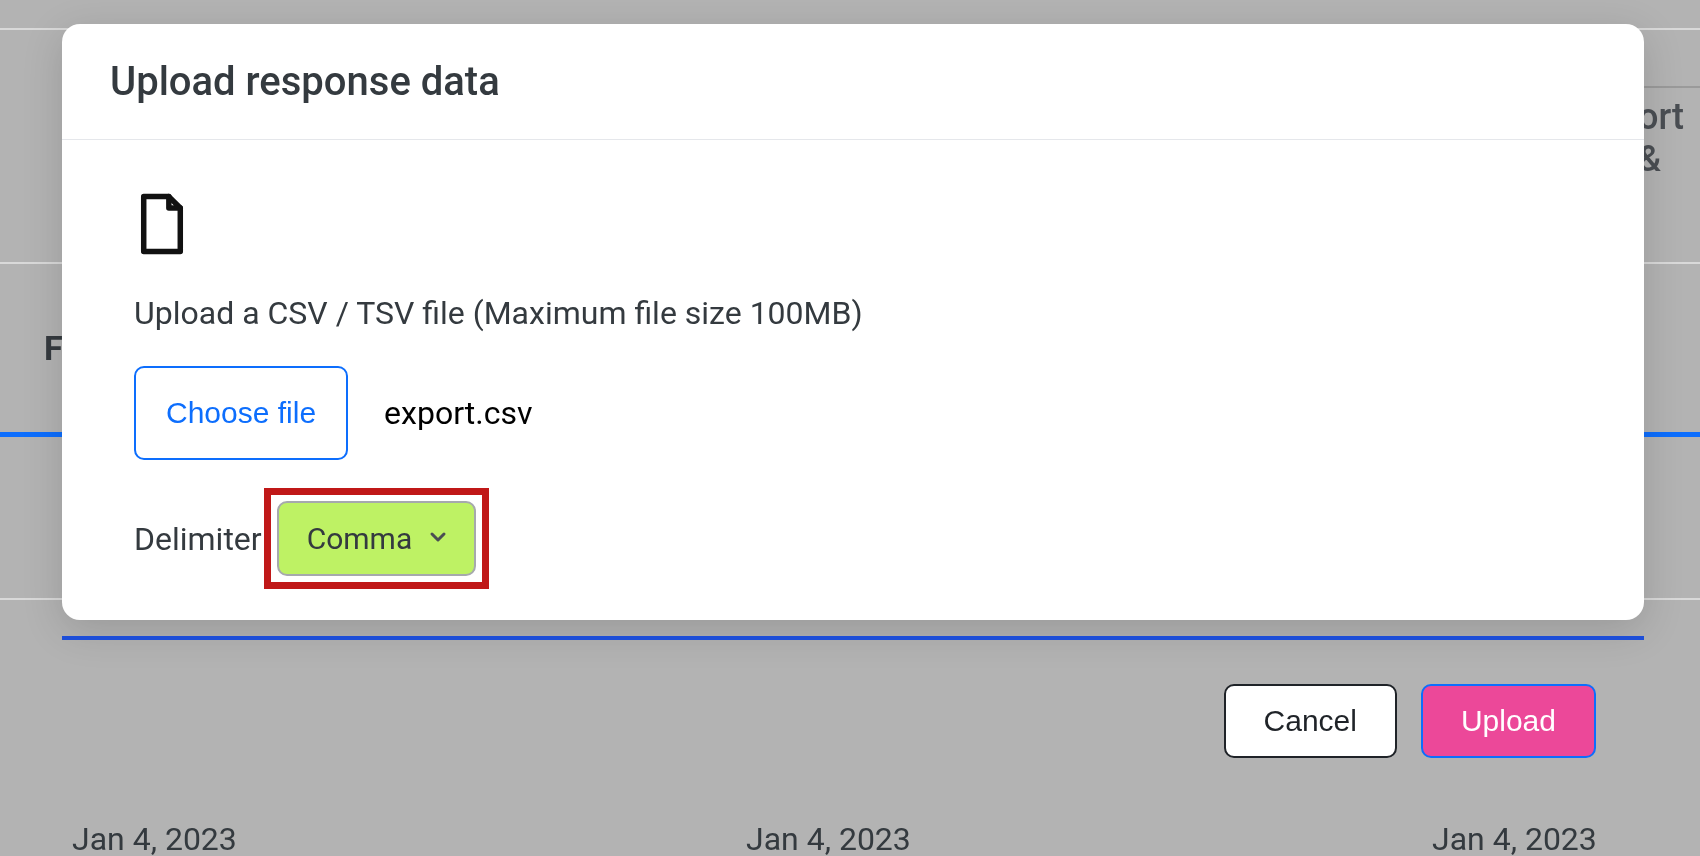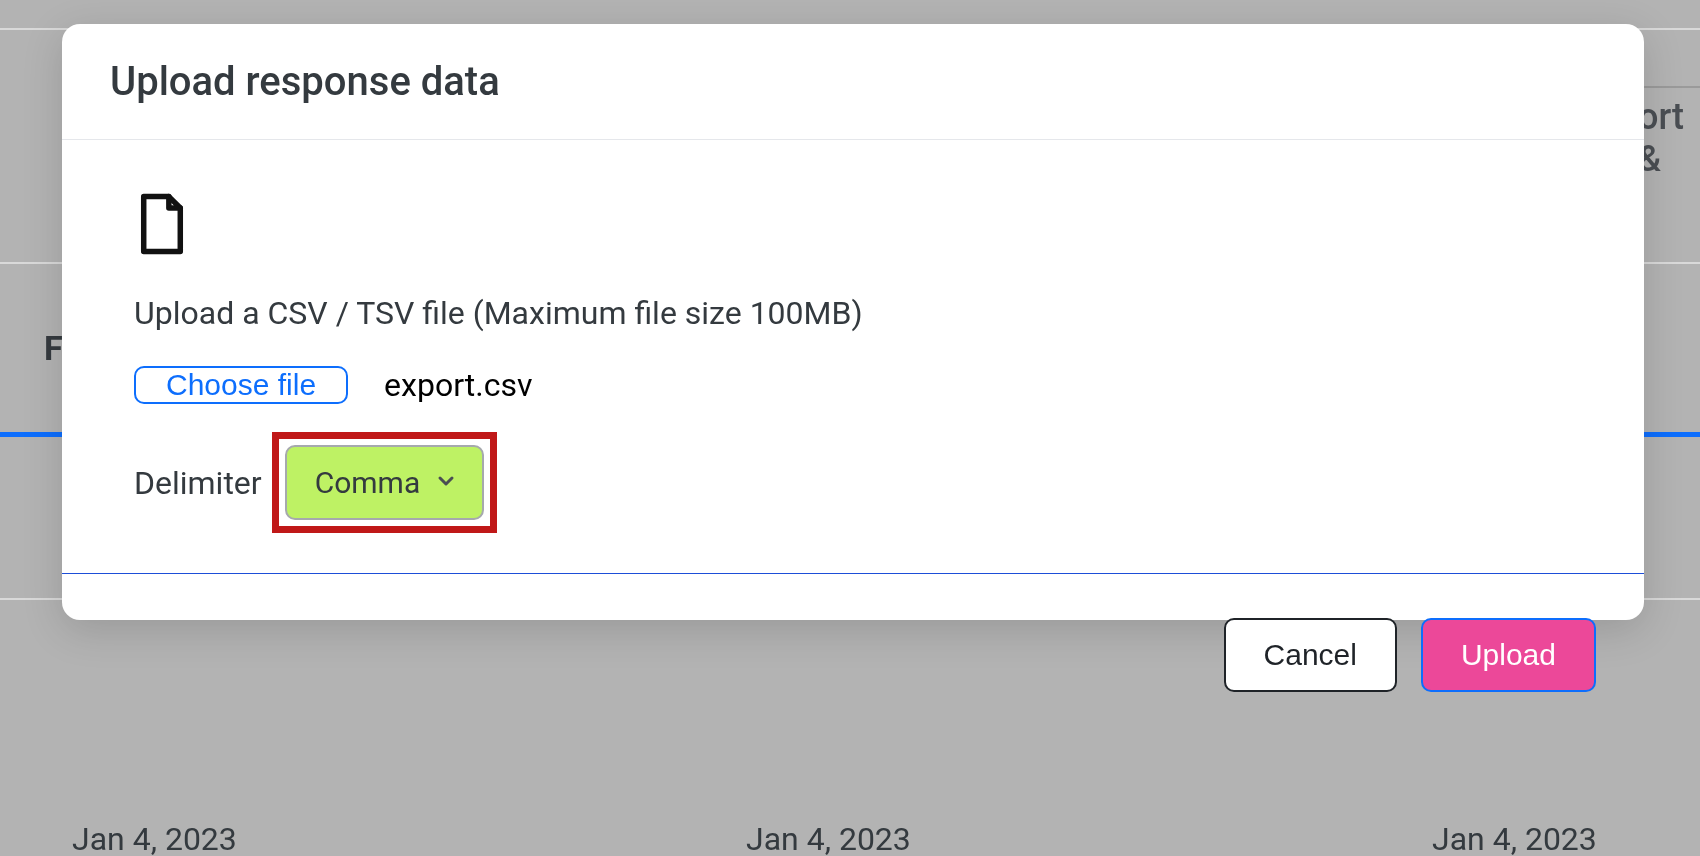--- a/index.html
+++ b/index.html
@@ -80,29 +80,29 @@
       font-size: 32px; color: #343a3f; font-weight: 400;
     }
 
     .file-row {
       display: flex; align-items: center; gap: 36px;
       margin-top: 34px;
     }
     .choose-file-btn {
       border: 2px solid #0d6efd; color: #0d6efd; background: #fff;
       font-size: 30px; font-weight: 500;
-      padding: 0 30px; border-radius: 10px;
+      padding: 28px 30px; border-radius: 10px;
       cursor: pointer;
     }
     .filename {
       font-size: 32px; color: #000000;
     }
 
     .delimiter-row {
-      display: flex; align-items: center; gap: 16px;
+      display: flex; align-items: center; gap: 8px;
       margin-top: 28px;
     }
     .delimiter-label {
       font-size: 32px; color: #343a3f;
     }
 
     .highlight-box {
       border: 7px solid #c01818;
       padding: 6px 6px;
       margin-left: -6px;
@@ -111,23 +111,23 @@
     .delimiter-select {
       display: inline-flex; align-items: center; gap: 14px;
       border: 2px solid #a6a9ad; border-radius: 10px;
       background: #bef264;
       padding: 18px 24px 18px 28px;
       font-size: 30px; color: #343a3f; cursor: pointer;
     }
     .delimiter-select .chev svg { width: 24px; height: 24px; }
 
     .modal-footer {
-      border-top: 1px solid #1d4ed8;
+      border-top: 4px solid #1d4ed8;
       padding: 44px 48px 28px 48px;
-      display: flex; justify-content: flex-end; gap: 24px;
+      display: flex; justify-content: flex-end; gap: 24px; margin-top: 7px;
     }
     .btn {
       font-size: 30px; font-weight: 500;
       padding: 18px 38px; border-radius: 10px;
       cursor: pointer;
     }
     .btn-secondary {
       background: #fff; color: #1f2328; border: 2px solid #1f2328;
     }
     .btn-primary {

